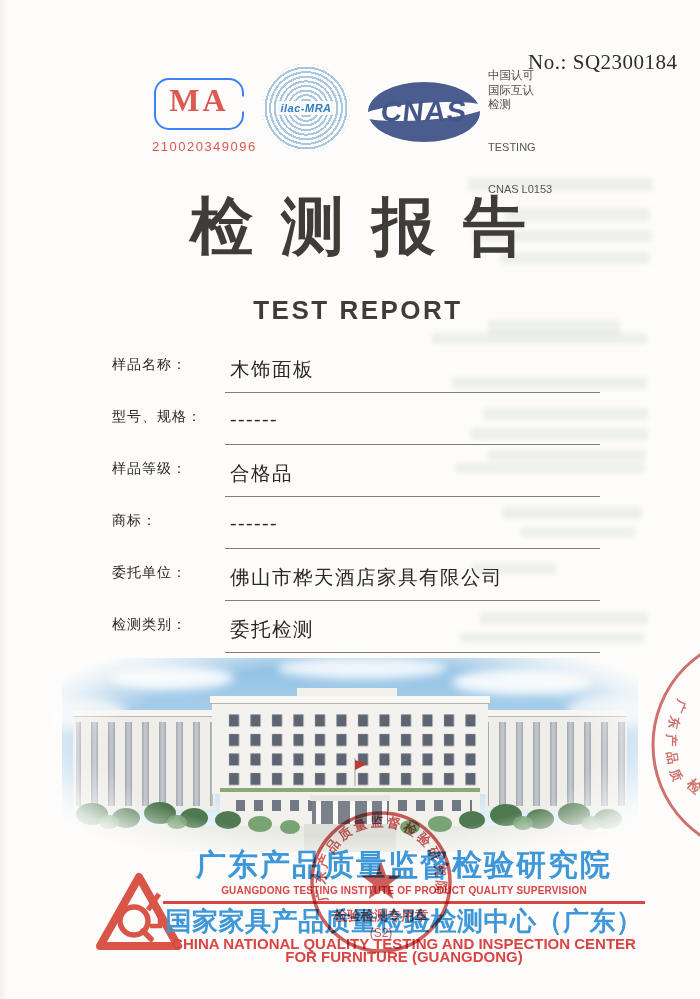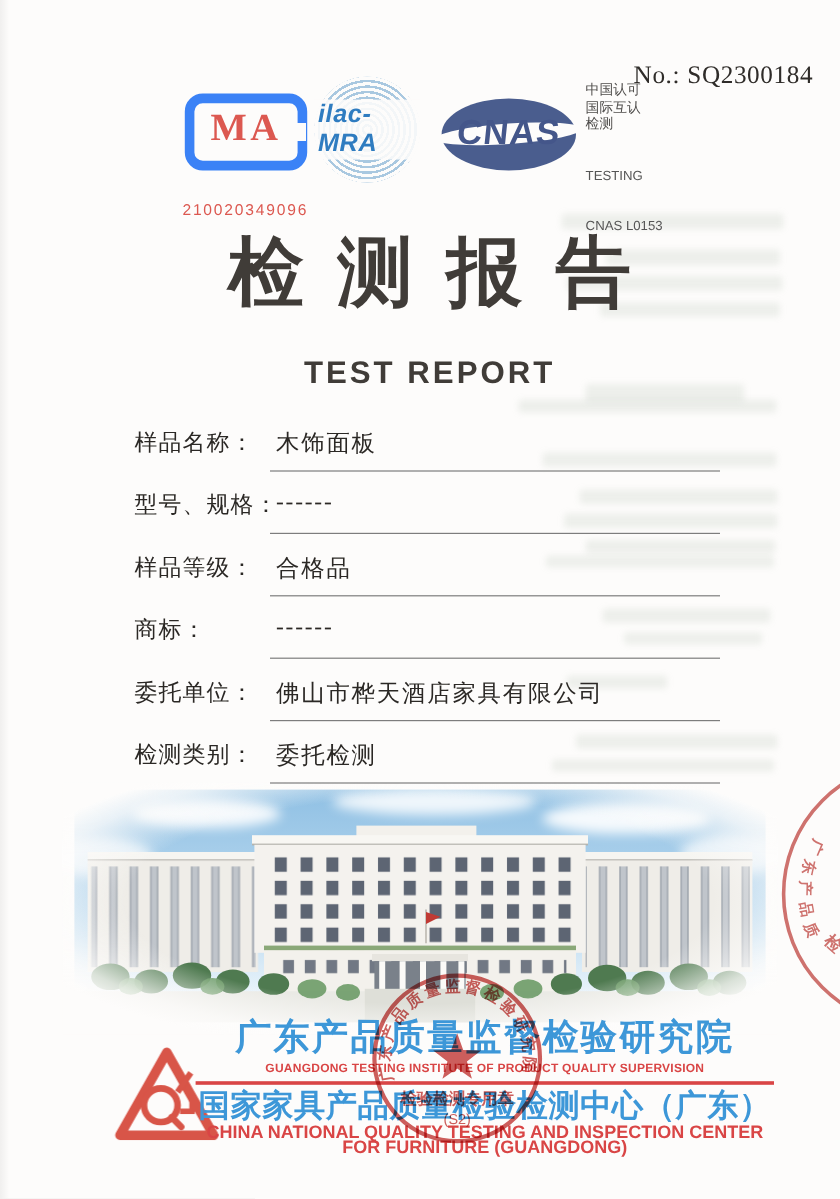--- a/index.html
+++ b/index.html
@@ -8,51 +8,51 @@
     background:#fdfcfb;overflow:hidden;
     font-family:"Liberation Serif","DejaVu Serif",serif;color:#2b2825;padding-left:16px;
   }
   .page::before{content:"";position:absolute;left:0;top:0;bottom:0;width:8px;
     background:linear-gradient(90deg,rgba(0,0,0,.05),rgba(0,0,0,0));z-index:6;pointer-events:none;}
   
   .doc-no{position:absolute;left:528px;top:50px;font-size:21px;color:#2f2c29;letter-spacing:.5px;z-index:2;}
   .doc-no .v{margin-left:6px;}
   
   .cma{position:absolute;left:152px;top:78px;width:100px;z-index:2;}
-  .cma-box{position:relative;width:86px;height:48px;border:8px solid #3b82f6;border-radius:15px;margin-left:2px;}
+  .cma-box{position:relative;width:86px;height:48px;border:2px solid #3b82f6;border-radius:15px;margin-left:2px;}
   .cma-box .notch{position:absolute;right:-7px;top:50%;transform:translateY(-50%);width:9px;height:15px;background:#fdfcfb;}
   .cma-letters{position:absolute;left:0;top:2px;width:86px;text-align:center;
     font-family:"Liberation Serif",serif;font-weight:bold;font-size:32px;color:#dc5850;letter-spacing:3px;}
-  .cma-number{margin-top:25px;width:104px;text-align:right;font-family:"Liberation Sans",sans-serif;
+  .cma-number{margin-top:9px;width:104px;text-align:right;font-family:"Liberation Sans",sans-serif;
     font-size:13px;color:#dc5850;letter-spacing:1.5px;}
   
   .ilac{position:absolute;left:262px;top:64px;width:88px;height:88px;border-radius:50%;z-index:2;
     background:repeating-radial-gradient(circle at 50% 50%,#fdfcfb 0 2.6px,#a9c8e0 2.6px 4.6px);
     display:flex;align-items:center;justify-content:center;}
   .ilac-label{font-family:"Liberation Sans",sans-serif;font-weight:bold;font-style:italic;
-    font-size:21px;color:#2f7cc0;background:rgba(253,252,251,.88);padding:1px 3px;letter-spacing:.5px;}
+    font-size:11px;color:#2f7cc0;background:rgba(253,252,251,.88);padding:1px 3px;letter-spacing:.5px;}
   
   .cnas{position:absolute;left:368px;top:82px;width:112px;height:60px;z-index:2;}
   .cnas .globe{position:absolute;inset:0;border-radius:50%;background:#4a5d8e;}
   .cnas .band{position:absolute;left:-5px;right:-5px;top:21px;height:17px;background:#fdfcfb;
     border-radius:50%;transform:rotate(-4deg);}
   .cnas-label{position:absolute;left:0;right:0;top:13px;text-align:center;
     font-family:"Liberation Sans",sans-serif;font-weight:bold;font-size:29px;color:#44568a;
     letter-spacing:1px;transform:skewX(-6deg);}
   .cnas-side{position:absolute;left:488px;top:68px;z-index:2;font-size:11.5px;line-height:14.5px;color:#4e4c4a;}
   .cnas-side .en{font-family:"Liberation Sans",sans-serif;font-size:11px;color:#555;margin-top:28px;}
   
   .title-cn{position:absolute;left:0;right:0;top:184px;text-align:center;z-index:2;
     font-size:63px;font-weight:bold;color:#403c38;letter-spacing:28px;text-indent:28px;}
   .title-en{position:absolute;left:0;right:0;top:295px;text-align:center;z-index:2;
     font-family:"Liberation Sans",sans-serif;font-size:26px;font-weight:bold;color:#403c38;letter-spacing:2.5px;}
   
   .fields{position:absolute;left:112px;top:352px;width:496px;z-index:2;}
   .field-row{position:relative;height:52px;}
-  .field-label{position:absolute;left:0;top:4px;font-size:19px;letter-spacing:1px;white-space:nowrap;}
+  .field-label{position:absolute;left:0;top:4px;font-size:14px;letter-spacing:1px;white-space:nowrap;}
   .field-value{position:absolute;left:118px;top:4px;font-size:19.5px;letter-spacing:1.5px;white-space:nowrap;}
   .field-line{position:absolute;left:113px;top:40px;width:375px;height:1px;background:#7d7d7d;}
   
   .ghost{position:absolute;background:rgba(140,160,142,.14);filter:blur(2.5px);border-radius:3px;z-index:1;}
   
   .building{position:absolute;left:52px;top:652px;z-index:1;}
   
   .stamp-main{position:absolute;left:296px;top:798px;z-index:5;mix-blend-mode:multiply;}
   .stamp-edge{position:absolute;left:628px;top:633px;z-index:5;mix-blend-mode:multiply;}
   

